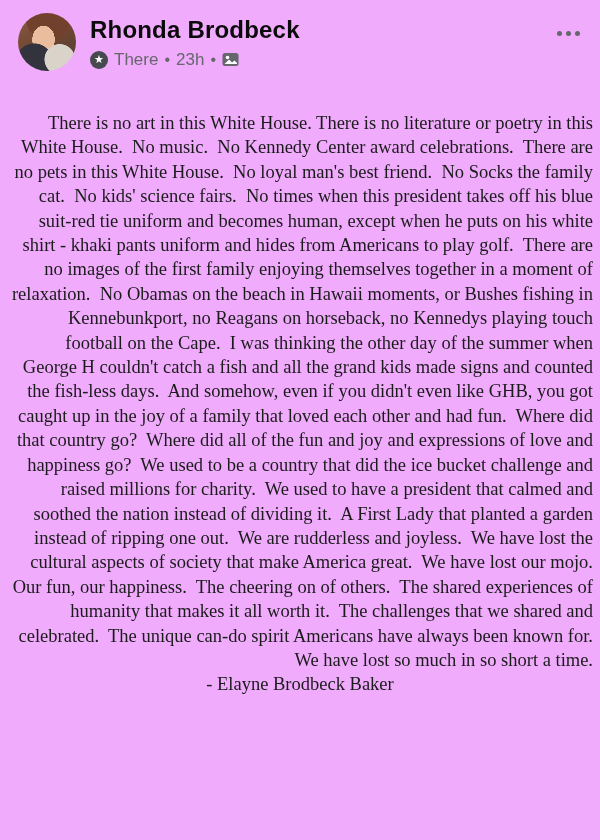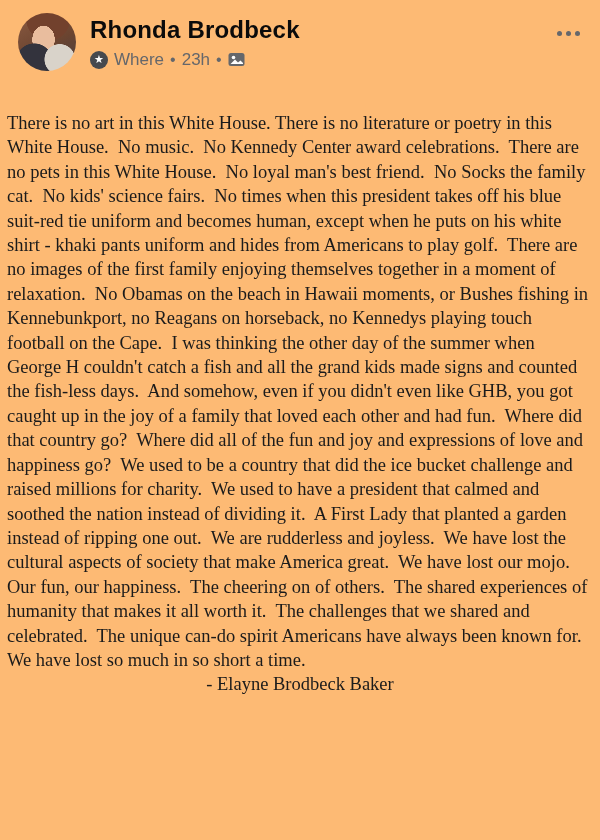--- a/index.html
+++ b/index.html
@@ -1,18 +1,18 @@
 <!DOCTYPE html>
 <html><head>
 <meta charset="utf-8">
 <style>
   * { margin:0; padding:0; box-sizing:border-box; }
   html,body { background:#ffffff; }
   .page {
-    width:600px; height:840px; background:#fdba74; position:relative;
+    width:600px; height:840px; background:#f0abfc; position:relative;
     overflow:hidden; font-family:"Liberation Sans", sans-serif;
   }
 
   
   .post-header { display:flex; align-items:flex-start; padding:13px 16px 0 18px; }
   .avatar {
     width:58px; height:58px; border-radius:50%; flex:0 0 58px; cursor:pointer;
     background:
       radial-gradient(circle at 72% 80%, #d9d3ca 0 24%, rgba(0,0,0,0) 25%),
       radial-gradient(circle at 28% 84%, #33333d 0 28%, rgba(0,0,0,0) 29%),
@@ -38,41 +38,41 @@
   .audience-icon { display:inline-flex; align-items:center; }
   .options { display:flex; gap:4px; margin-top:10px; padding:8px 4px; cursor:pointer; }
   .options i { width:5px; height:5px; border-radius:50%; background:#65676b; display:block; }
 
   
   .post-image { margin-top:40px; cursor:pointer; }
   .post-body {
     padding:0 7px;
     font-family:"Liberation Serif", serif;
     font-size:18.5px; line-height:24.4px; color:#1b1b1b;
-    text-align:left; white-space:pre-wrap;
+    text-align:right; white-space:pre-wrap;
   }
   .attribution {
     font-family:"Liberation Serif", serif;
     font-size:18.5px; line-height:24.4px; color:#1b1b1b; text-align:center;
   }
 </style>
 </head>
 <body>
 
 <div class="page">
 
   <div class="post-header">
     <div class="avatar"></div>
 
     <div class="header-text">
       <div class="author">Rhonda Brodbeck</div>
 
       <div class="meta">
         <span class="admin-badge">★</span>
-        <span>Where</span>
+        <span>There</span>
         <span class="sep">•</span>
         <span>23h</span>
         <span class="sep">•</span>
         <span class="audience-icon">
           <svg width="17" height="15" viewBox="0 0 17 15" aria-hidden="true">
             <rect x="0.5" y="1" width="16" height="13" rx="2.5" fill="#65676b"></rect>
             <circle cx="5.5" cy="5.5" r="1.8" fill="#ffffff"></circle>
             <path d="M2.5 12 L7 7.5 L10 10.5 L12.5 8.5 L15 11 L15 12 Z" fill="#ffffff"></path>
           </svg>
         </span>

